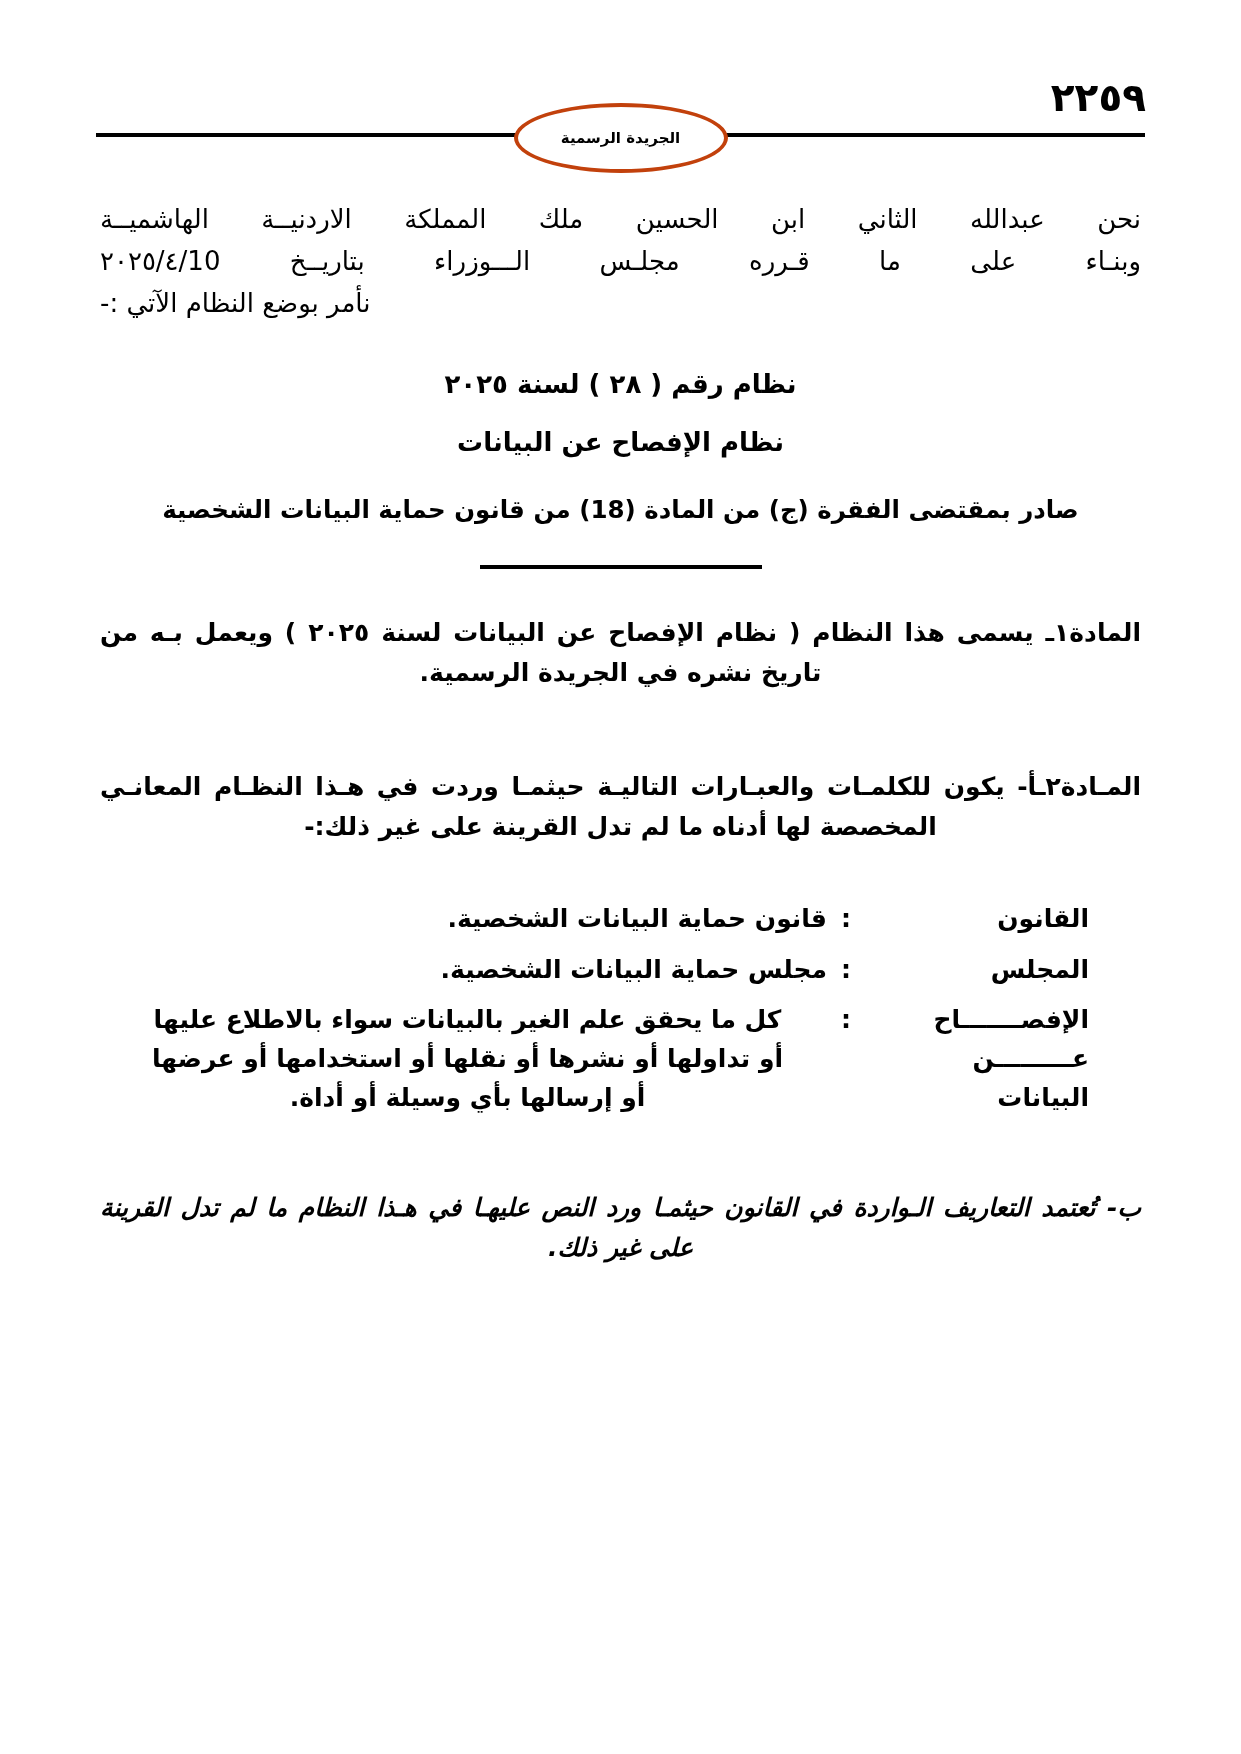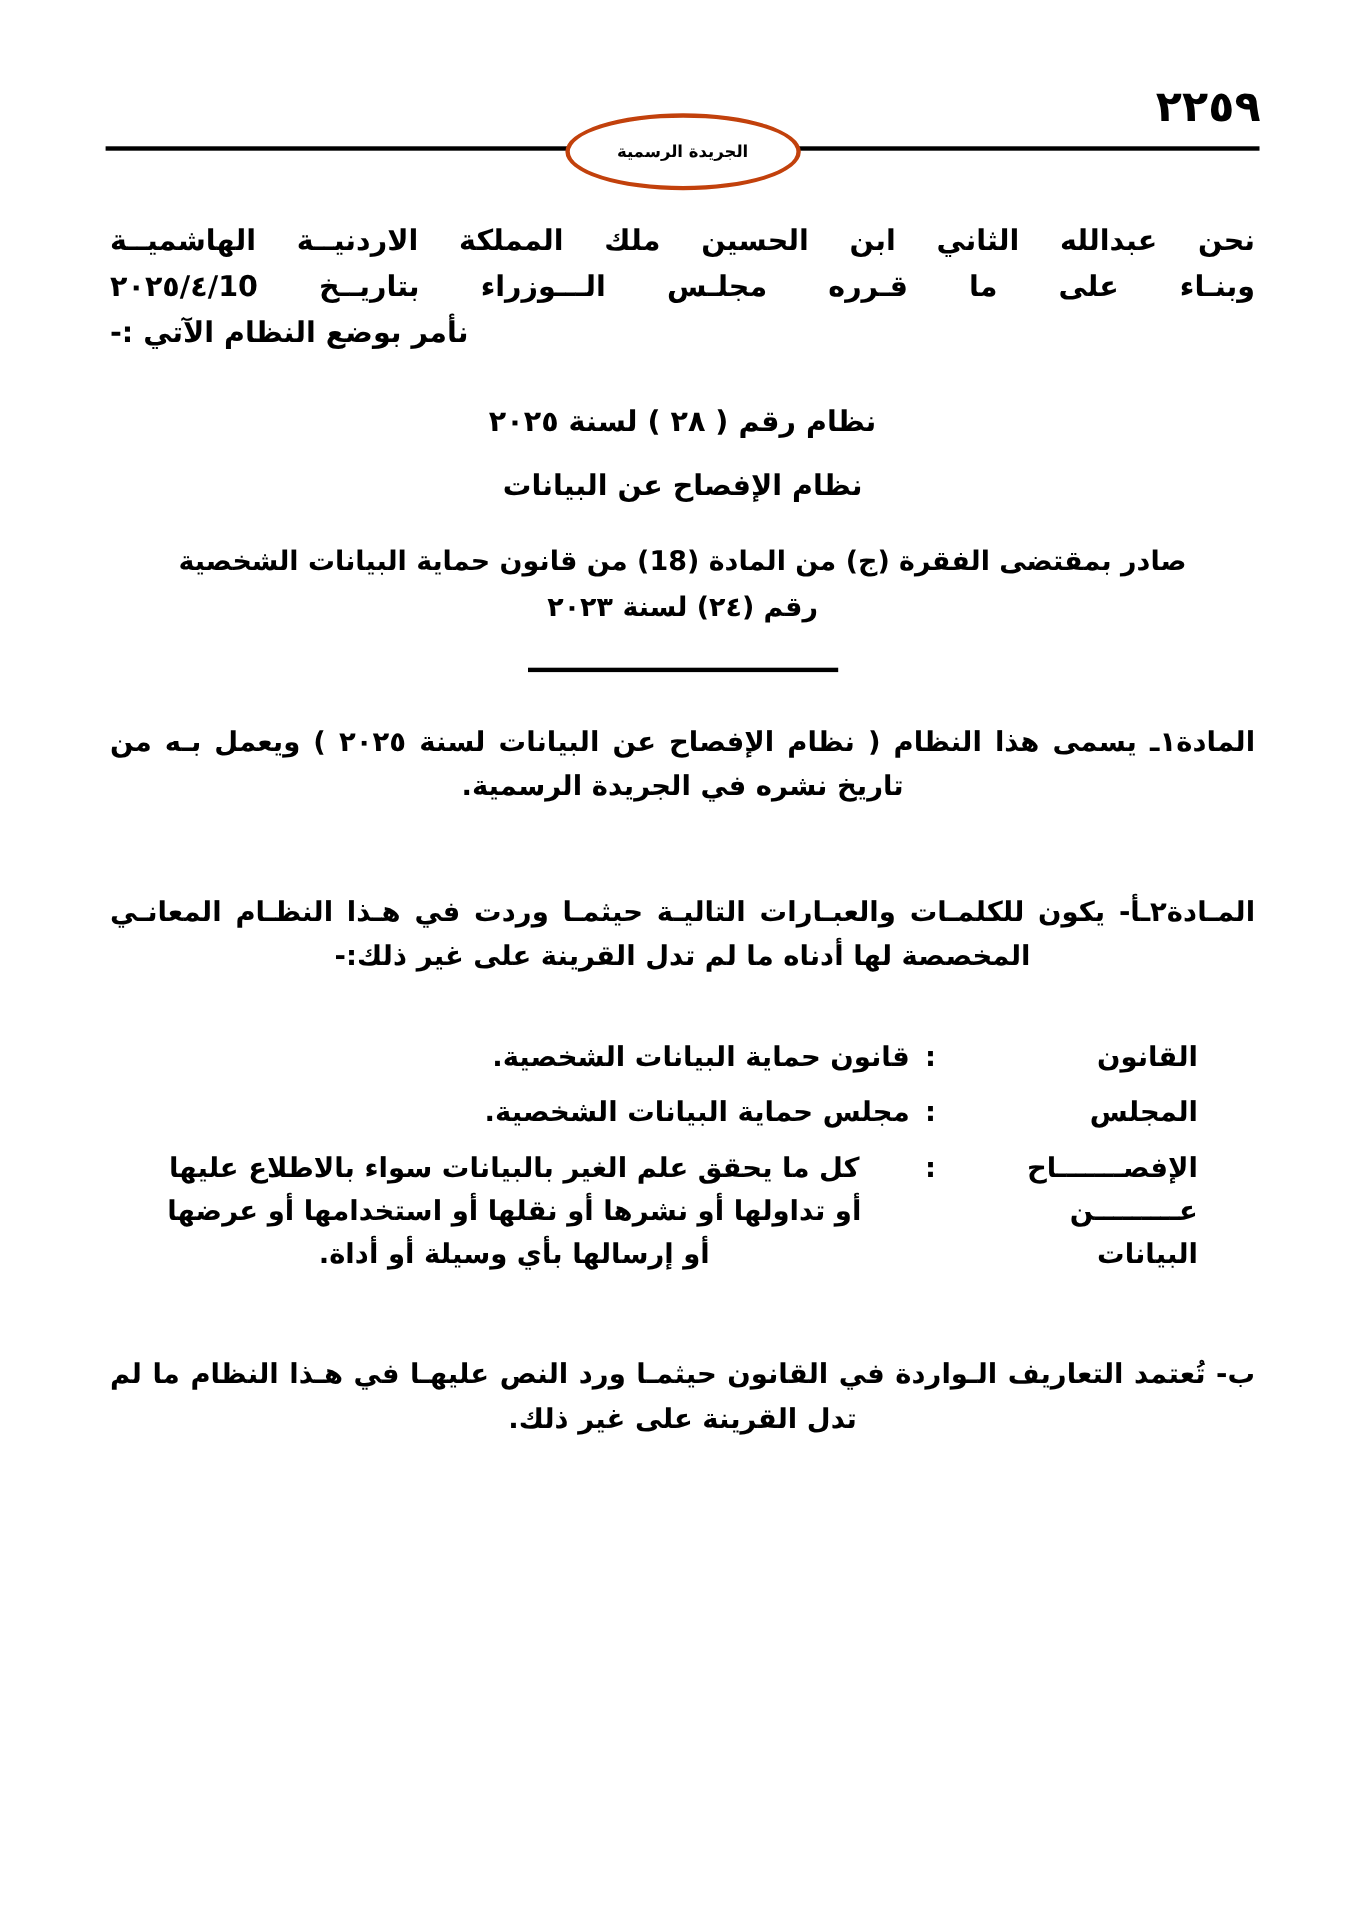--- a/index.html
+++ b/index.html
@@ -70,21 +70,21 @@
   
   .content {
     padding: 0 100px 0 100px;
     box-sizing: border-box;
   }
   .intro {
     margin-top: 58px;
     text-align: justify;
     text-align-last: justify;
     font-size: 26px;
-    font-weight: bold;
+    font-weight: normal;
     line-height: 1.62;
     letter-spacing: 0px;
   }
   .intro div {
     white-space: nowrap;
   }
   .intro .last {
     text-align: left;
     text-align-last: left;
     direction: rtl;
@@ -162,20 +162,21 @@
     text-align-last: center;
   }
 
   .para-b {
     margin-top: 64px;
     font-size: 25px;
     font-weight: bold;
     line-height: 1.62;
     text-align: justify;
     text-align-last: center;
+    font-style: italic;
   }
   .defs-wrap { padding: 0 52px 0 8px; }
 </style>
 </head>
 <body>
 
 <div class="page">
 
   <div class="header">
     <div class="page-number">٢٢٥٩</div>
@@ -193,21 +194,20 @@
       <div class="last">نأمر بوضع النظام الآتي :-</div>
     </div>
 
     <div class="title-block">
       <div class="law-no">نظام رقم (  ٢٨ ) لسنة ٢٠٢٥</div>
       <div class="law-name">نظام الإفصاح عن البيانات</div>
     </div>
 
     <div class="issued">
       <div>صادر بمقتضى الفقرة (ج) من المادة (18) من قانون حماية البيانات الشخصية</div>
-      <div>رقم (٢٤) لسنة ٢٠٢٣</div>
     </div>
 
     <div class="divider"></div>
 
     <div class="article art1">المادة١ـ يسمى هذا النظام ( نظام الإفصاح عن البيانات لسنة ٢٠٢٥ ) ويعمل بـه من تاريخ نشره في الجريدة الرسمية.</div>
 
     <div class="article art2">المـادة٢ـأ- يكون للكلمـات والعبـارات التاليـة حيثمـا وردت في هـذا النظـام المعانـي المخصصة لها أدناه ما لم تدل القرينة على غير ذلك:-</div>
 
     <div class="defs-wrap">
       <table class="defs">

